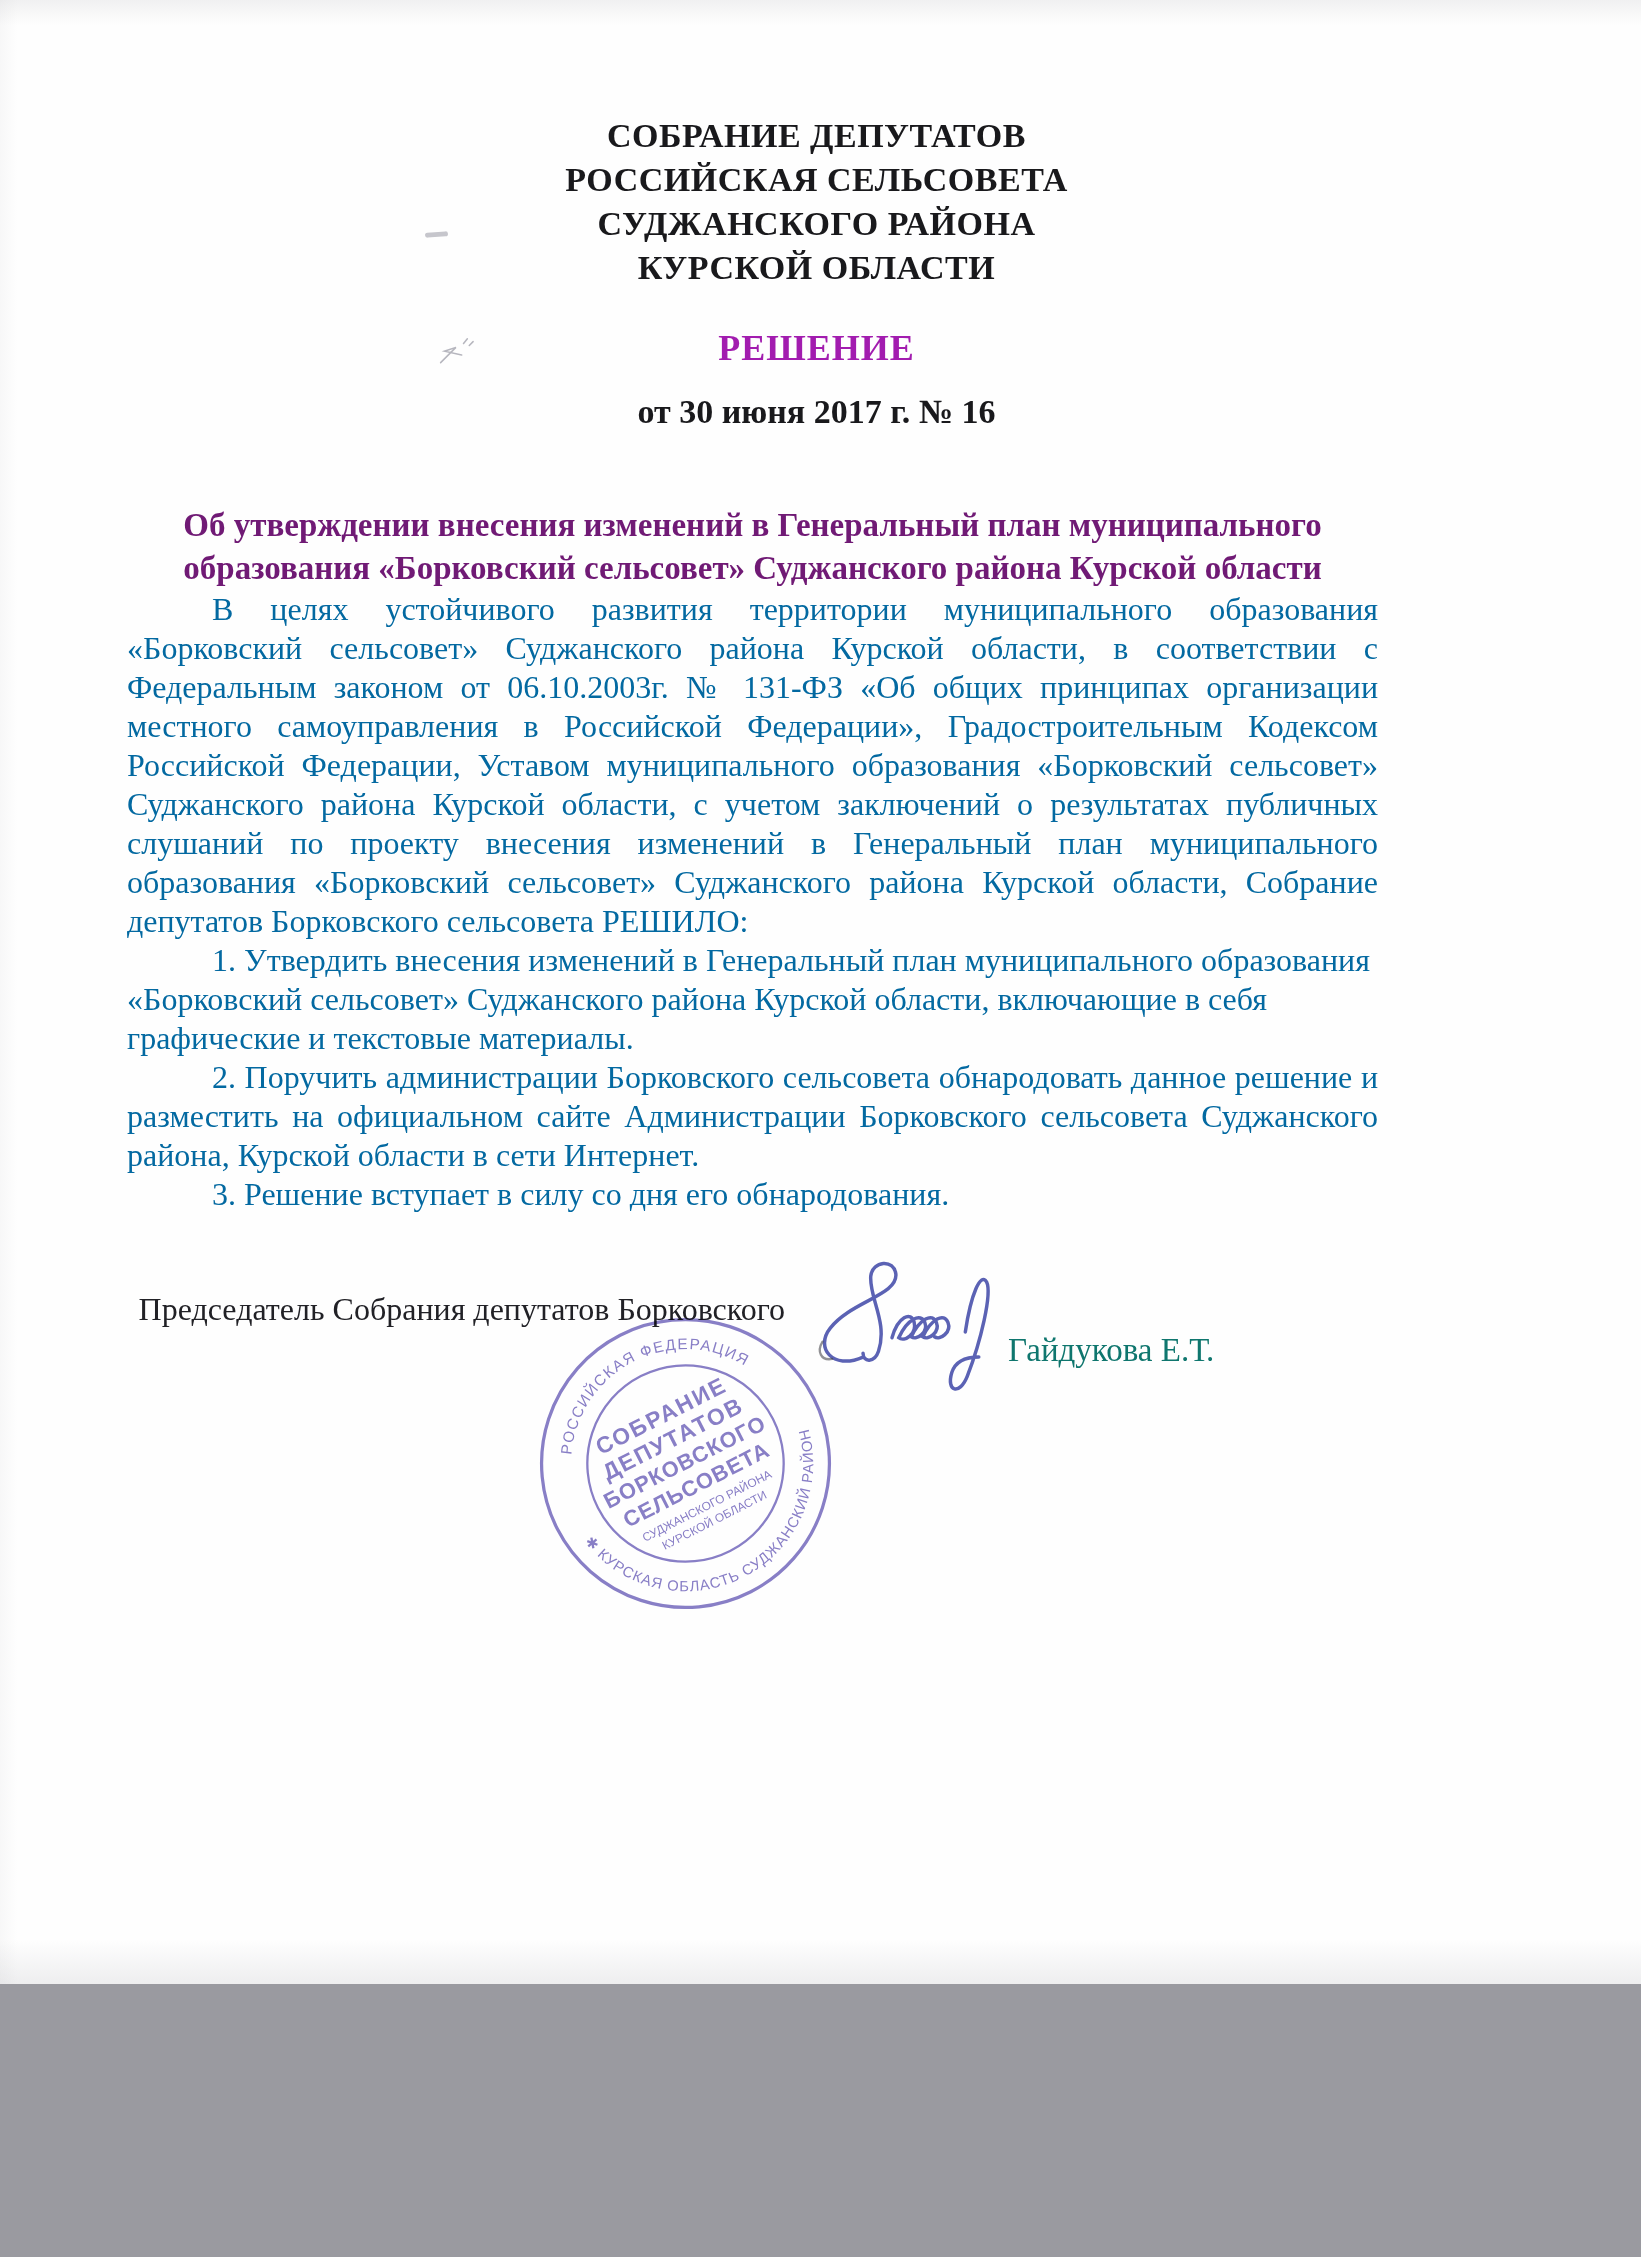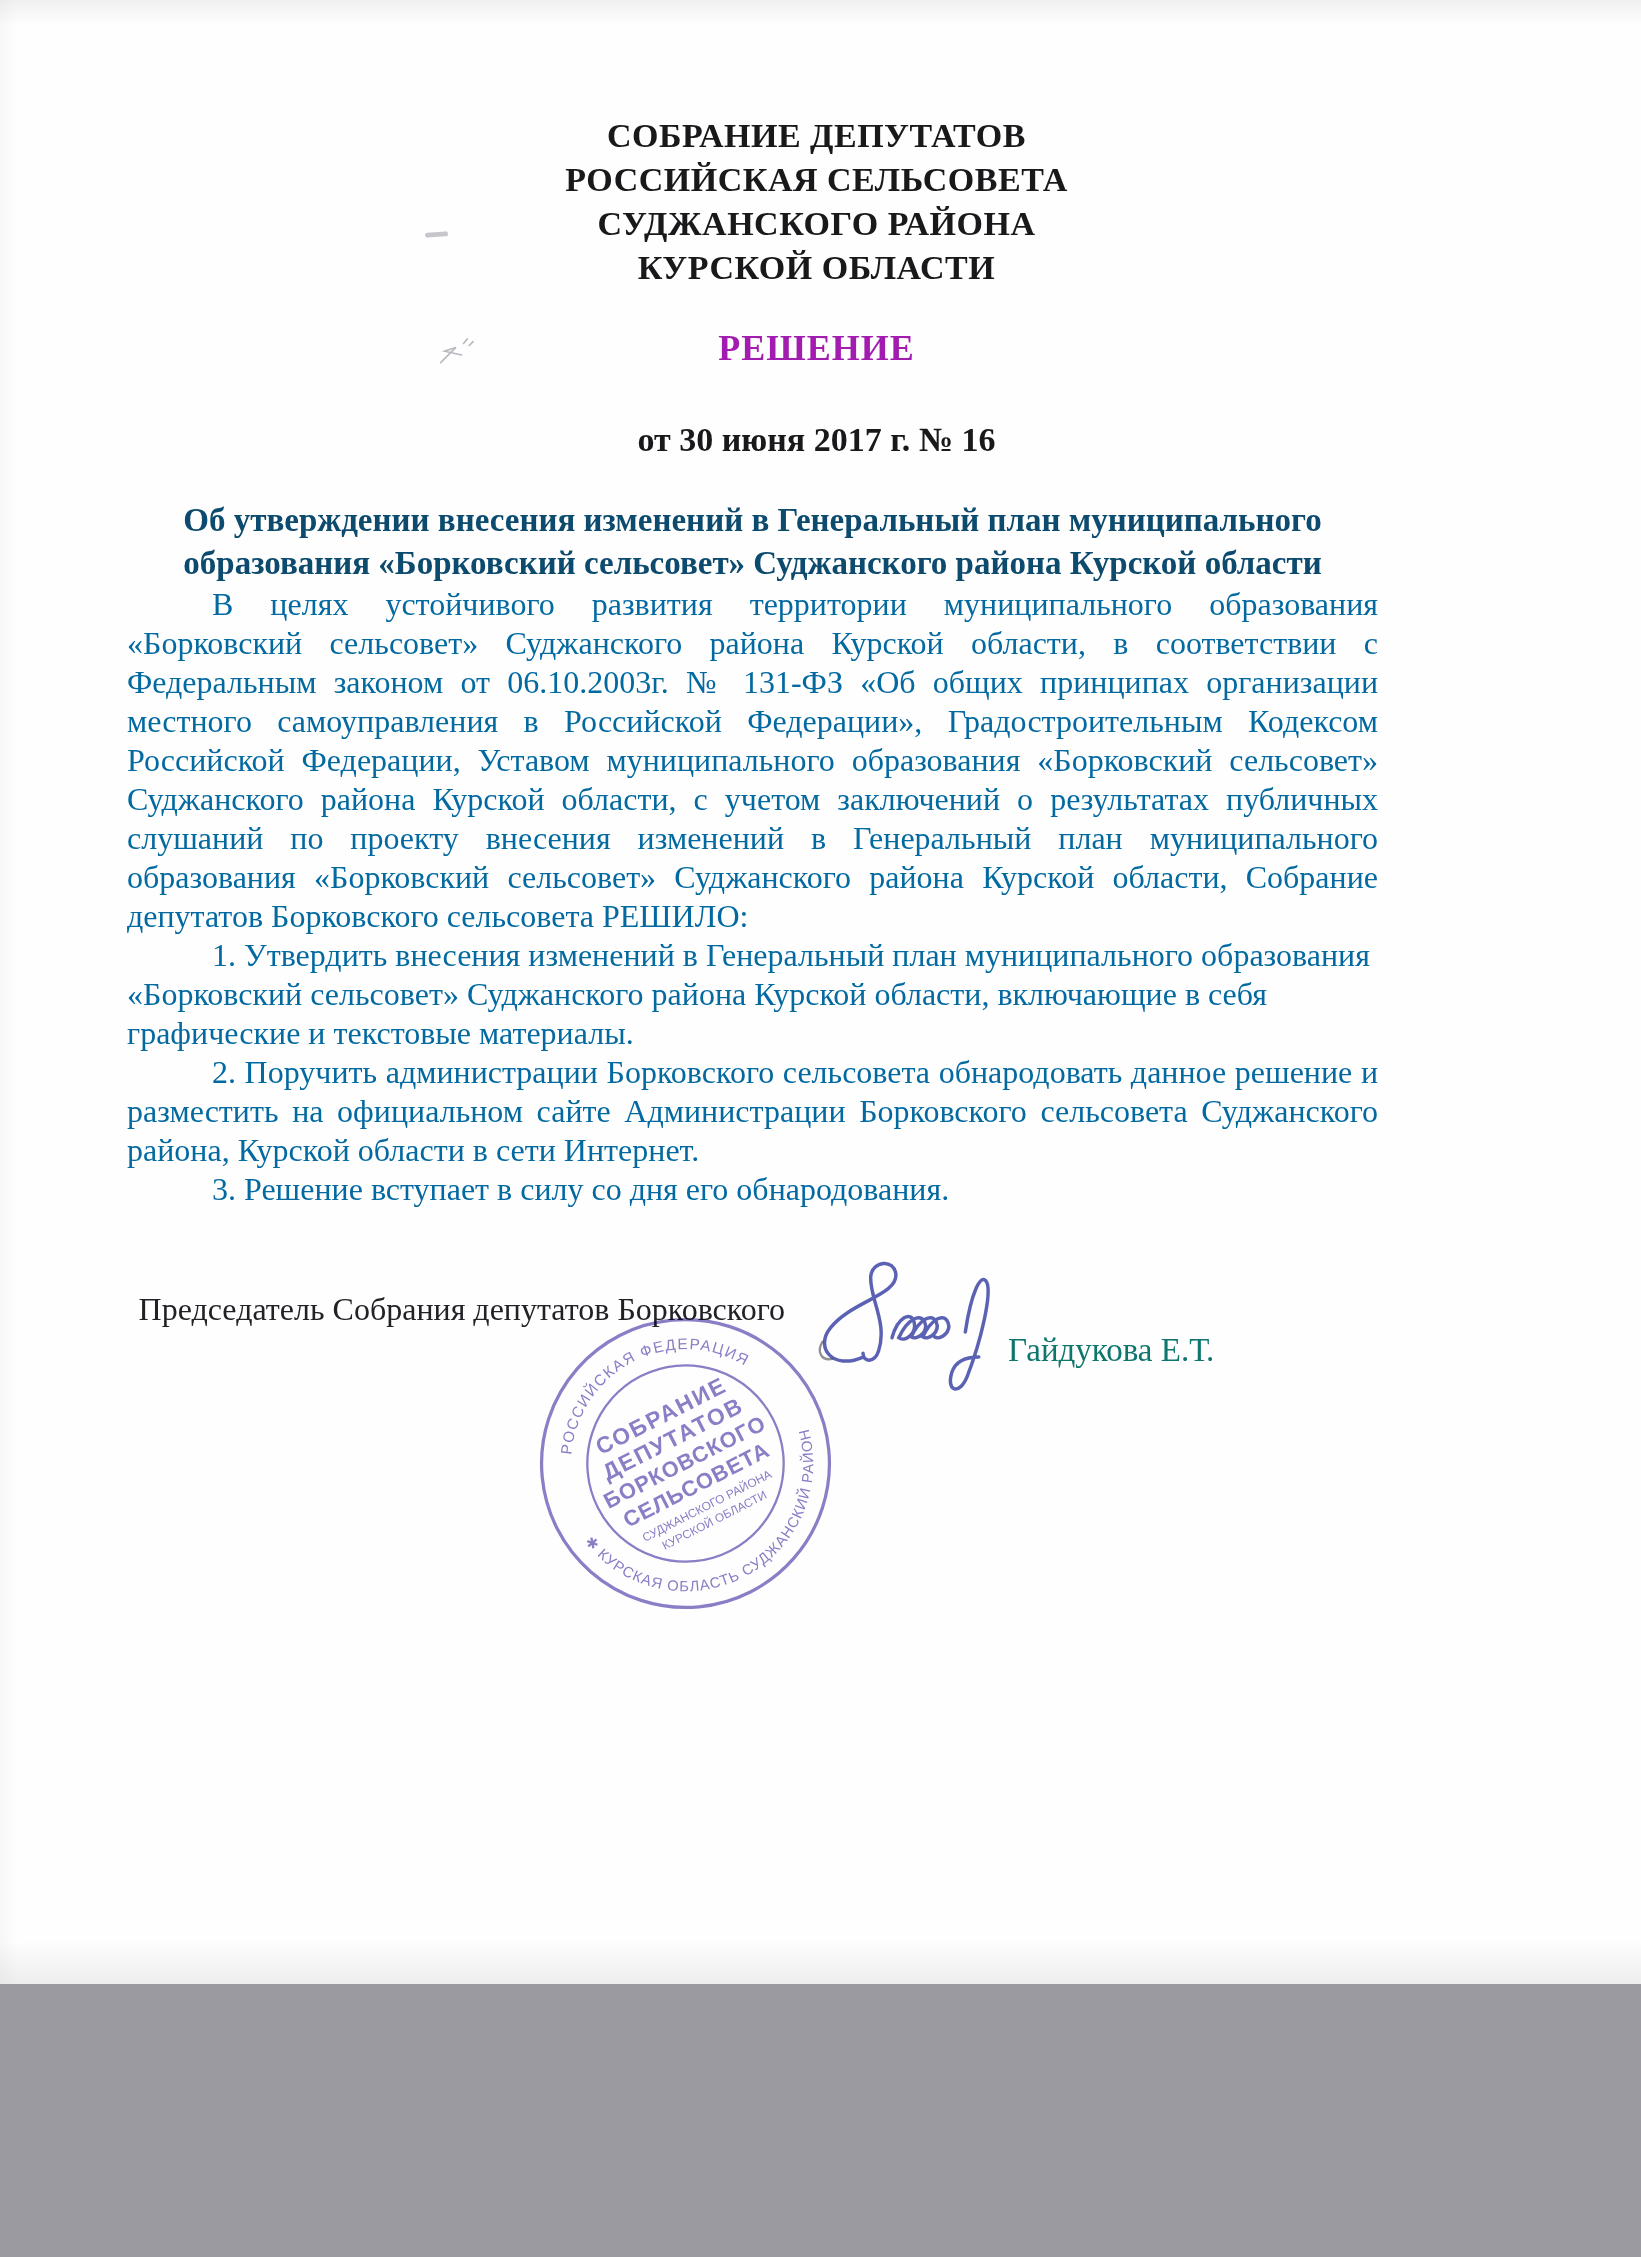--- a/index.html
+++ b/index.html
@@ -23,26 +23,26 @@
   .content{position:absolute;left:127px;top:114px;width:1251px;}
   .org-header{
     text-align:center;font-weight:bold;font-size:34px;line-height:44px;
     letter-spacing:0.5px;transform:translateX(64px);color:#19191c;
   }
   .doc-type{
     text-align:center;font-weight:bold;font-size:36px;margin-top:37px;
     letter-spacing:1px;transform:translateX(64px);color:#a21caf;
   }
   .date-line{
-    text-align:center;font-weight:bold;font-size:34px;margin-top:52px;
+    text-align:center;font-weight:bold;font-size:34px;margin-top:24px;
     transform:translateX(64px);color:#19191c;
   }
   .doc-title{
     text-align:center;font-weight:bold;font-size:33px;line-height:43px;
-    margin-top:40px;color:#0c4a6e;
+    margin-top:73px;color:#701a75;
   }
   p.body-par{
     margin:0;font-size:32px;line-height:39px;text-indent:85px;color:#0369a1;
   }
   .preamble{margin-top:39px;text-align:justify;}
   .item{margin-top:9.7px;}
   .item-justify{text-align:justify;}
   .sig-area{position:absolute;left:127px;top:1276px;width:1352px;height:541px;}
   .sig-line{position:absolute;font-size:32px;line-height:39px;white-space:nowrap;color:#212126;}
   .sig-line1{left:11.6px;top:13.5px;}

